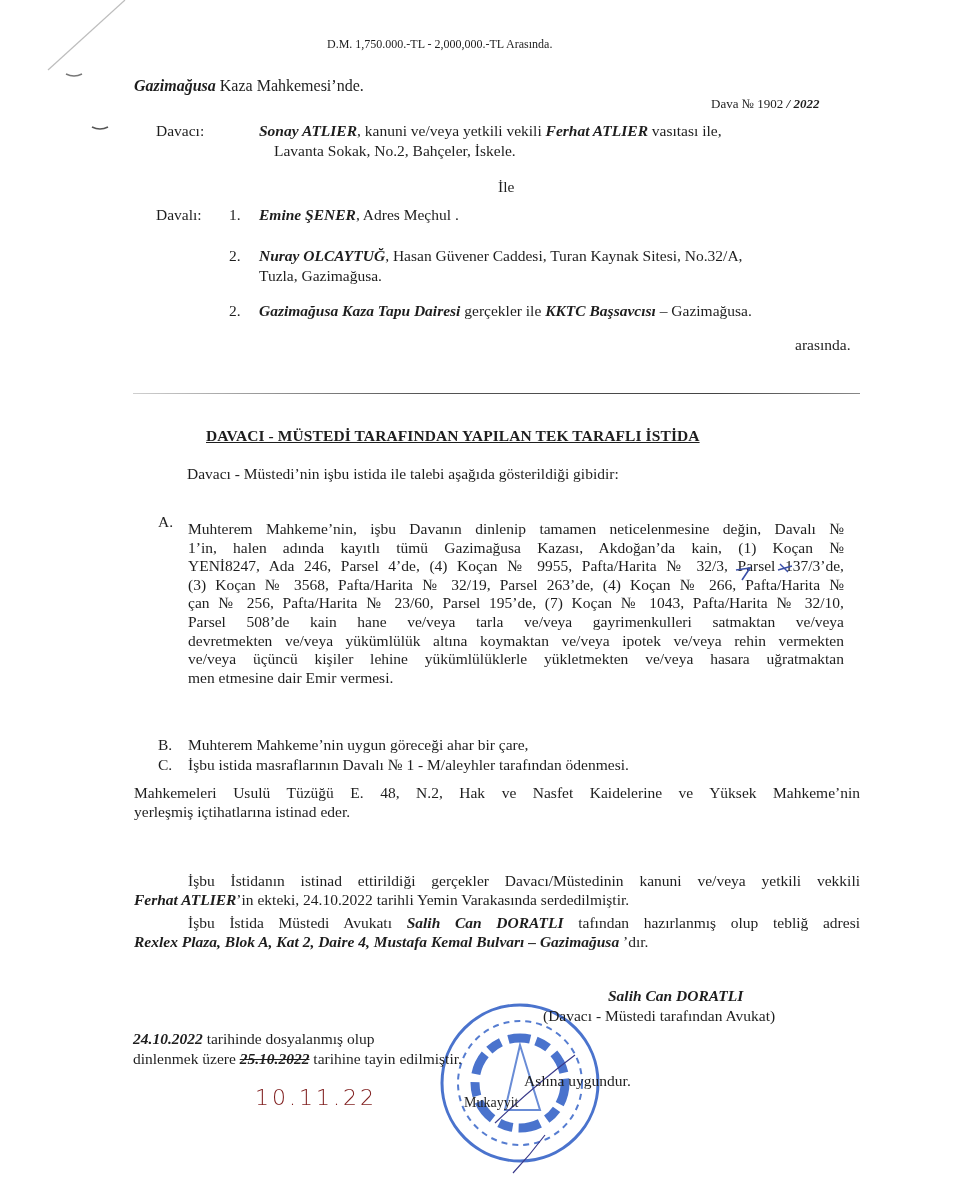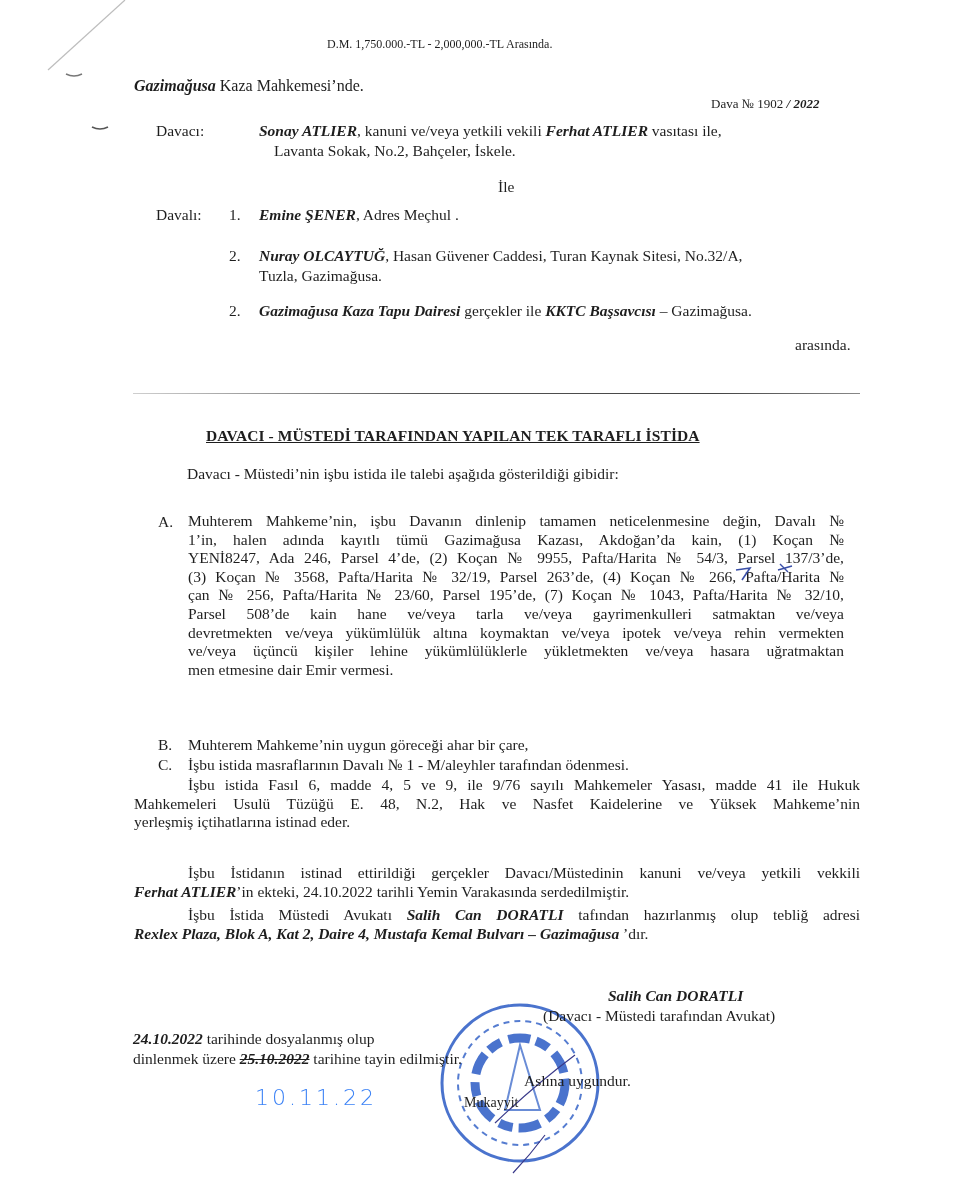--- a/index.html
+++ b/index.html
@@ -1,21 +1,21 @@
 <!DOCTYPE html>
 <html><head>
 <meta charset="utf-8">
 <style>
   html, body { margin:0; padding:0; background:#ffffff; }
   body { width:971px; height:1200px; position:relative; overflow:hidden;
          font-family:"Liberation Serif", "DejaVu Serif", serif; color:#1e1e1e; font-size:15.5px; }
   .abs { position:absolute; white-space:nowrap; }
   .bi { font-weight:bold; font-style:italic; }
   .it { }
-  .para { position:absolute; left:188px; width:656px; text-align:justify; line-height:18.6px; }
+  .para { position:absolute; left:188px; width:656px; text-align:justify; line-height:18.6px;margin-top:8px; }
   .para span.line { display:block; text-align:justify; text-align-last:justify; }
   .para span.line.last { text-align-last:left; }
   .mark { position:absolute; }
   .strike { text-decoration: line-through; }
 </style>
 </head>
 <body>
 
 <svg class="mark" style="left:0;top:0" width="140" height="160">
   <line x1="125" y1="0" x2="48" y2="70" stroke="#bdbdbd" stroke-width="1.2"></line>
@@ -63,41 +63,40 @@
 <div style="position:absolute;left:133px;top:393px;width:727px;height:1px;background:linear-gradient(90deg,#cfcfcf,#555 40%,#444 80%,#888);"></div>
 
 <div class="abs" style="left:206px;top:427px;font-weight:bold;text-decoration:underline;font-size:15.5px;letter-spacing:0.1px;">DAVACI - MÜSTEDİ TARAFINDAN YAPILAN TEK TARAFLI İSTİDA</div>
 
 <div class="abs" style="left:187px;top:465px;">Davacı - Müstedi’nin işbu istida ile talebi aşağıda gösterildiği gibidir:</div>
 
 <div class="abs" style="left:158px;top:513px;">A.</div>
 <div class="para" style="top:512px;">
   <span class="line">Muhterem Mahkeme’nin, işbu Davanın dinlenip tamamen neticelenmesine değin, Davalı №</span>
   <span class="line">1’in, halen adında kayıtlı tümü Gazimağusa Kazası, Akdoğan’da kain, (1) Koçan №</span>
-  <span class="line">YENİ8247, Ada 246, Parsel 4’de, (2) Koçan № 9955, Pafta/Harita № 54/3, Parsel 137/3’de,</span>
+  <span class="line">YENİ8247, Ada 246, Parsel 4’de, (4) Koçan № 9955, Pafta/Harita № 32/3, Parsel 137/3’de,</span>
   <span class="line">(3) Koçan № 3568, Pafta/Harita № 32/19, Parsel 263’de, (4) Koçan № 266, Pafta/Harita №</span>
   <span class="line">çan № 256, Pafta/Harita № 23/60, Parsel 195’de, (7) Koçan № 1043, Pafta/Harita № 32/10,</span>
   <span class="line">Parsel 508’de kain hane ve/veya tarla ve/veya gayrimenkulleri satmaktan ve/veya</span>
   <span class="line">devretmekten ve/veya yükümlülük altına koymaktan ve/veya ipotek ve/veya rehin vermekten</span>
   <span class="line">ve/veya üçüncü kişiler lehine yükümlülüklerle yükletmekten ve/veya hasara uğratmaktan</span>
   <span class="line last">men etmesine dair Emir vermesi.</span>
 </div>
 
 <svg class="mark" style="left:728px;top:562px;" width="70" height="22">
   <path d="M8 8 L22 6 L14 18" stroke="#3a4fa8" fill="none" stroke-width="1.6"></path>
   <path d="M52 2 L60 10 M50 8 L64 4" stroke="#3a4fa8" fill="none" stroke-width="1.4"></path>
 </svg>
 
 <div class="abs" style="left:158px;top:736px;">B.</div>
 <div class="abs" style="left:188px;top:736px;">Muhterem Mahkeme’nin uygun göreceği ahar bir çare,</div>
 <div class="abs" style="left:158px;top:756px;">C.</div>
 <div class="abs" style="left:188px;top:756px;">İşbu istida masraflarının Davalı № 1 - M/aleyhler tarafından ödenmesi.</div>
 
 <div class="para" style="left:134px;width:726px;top:776px;">
-  <span class="line" style="padding-left:54px;">İşbu istida Fasıl 6, madde 4, 5 ve 9, ile 9/76 sayılı Mahkemeler Yasası, madde 41 ile Hukuk</span>
   <span class="line">Mahkemeleri Usulü Tüzüğü E. 48, N.2, Hak ve Nasfet Kaidelerine ve Yüksek Mahkeme’nin</span>
   <span class="line last">yerleşmiş içtihatlarına istinad eder.</span>
 </div>
 
 <div class="para" style="left:134px;width:726px;top:864px;">
   <span class="line" style="padding-left:54px;">İşbu İstidanın istinad ettirildiği gerçekler Davacı/Müstedinin kanuni ve/veya yetkili vekkili</span>
   <span class="line last"><span class="bi">Ferhat ATLIER</span><span>’in ekteki, 24.10.2022 tarihli Yemin Varakasında serdedilmiştir.</span></span>
 </div>
 
 <div class="para" style="left:134px;width:726px;top:906px;">
@@ -119,13 +118,13 @@
 <div class="abs" style="left:133px;top:1030px;">
   <span class="bi">24.10.2022</span><span> tarihinde dosyalanmış olup</span>
 </div>
 <div class="abs" style="left:133px;top:1050px;">
   <span>dinlenmek üzere </span><span class="bi strike">25.10.2022</span><span> tarihine tayin edilmiştir.</span>
 </div>
 
 <div class="abs it" style="left:524px;top:1072px;">Aslına uygundur.</div>
 <div class="abs it" style="left:464px;top:1095px;font-size:14px;">Mukayyit</div>
 
-<div class="abs" style="left:255px;top:1085px;font-family:'DejaVu Sans', sans-serif;font-size:22px;letter-spacing:3px;color:#3b82f6;font-weight:300;">10.11.22</div>
+<div class="abs" style="left:255px;top:1085px;font-family:'DejaVu Sans', sans-serif;font-size:22px;letter-spacing:3px;color:#7f1d1d;font-weight:300;">10.11.22</div>
 
 </body></html>

